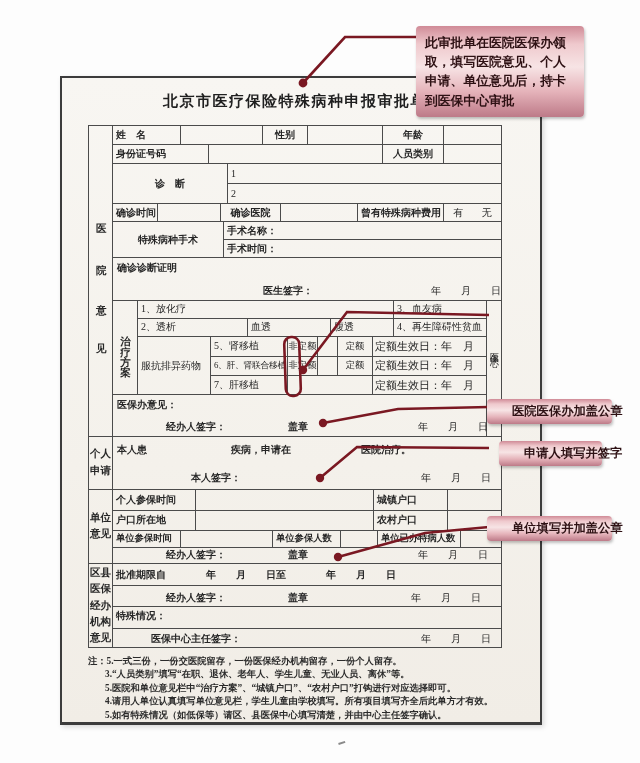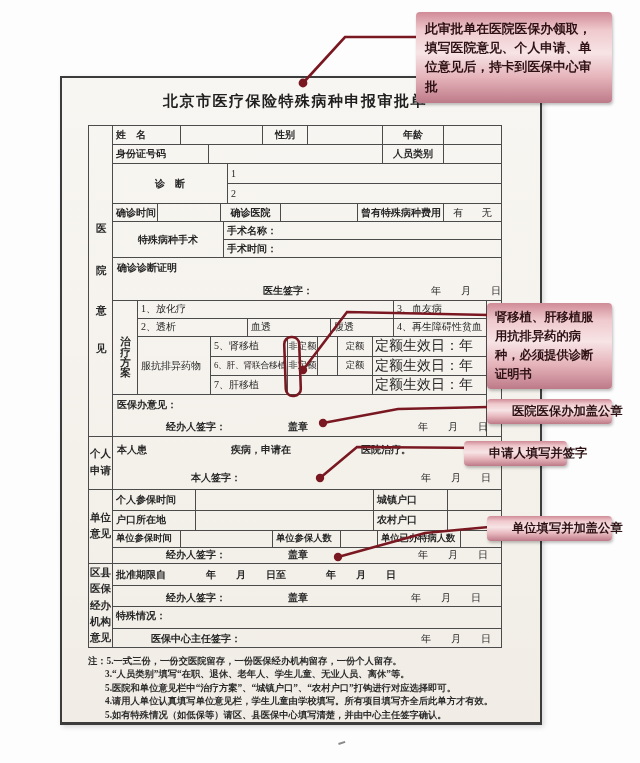--- a/index.html
+++ b/index.html
@@ -49,21 +49,21 @@
   .stack.f { flex:1; }
   .vlab { writing-mode:vertical-lr; text-orientation:upright;
           display:flex; align-items:center; justify-content:center; }
   .hos  { letter-spacing:40px; padding-top:30px; }
   .treatlab { width:25px; border-right:1px solid #4b4b4b; font-weight:bold;
               letter-spacing:10px; font-size:10.5px; flex-shrink:0; }
   .centercol { width:14px; flex-shrink:0; font-size:9px; letter-spacing:2px;
                writing-mode:vertical-lr; text-orientation:upright;
                display:flex; justify-content:flex-start; align-items:center; padding-top:44px; }
   .tiny { font-size:9.3px; }
-  .qd { justify-content:space-between; font-size:14px; padding:0 2px; }
+  .qd { justify-content:space-between; font-size:11px; padding:0 2px; }
   .two { position:relative; display:block; border-bottom:1px solid #4b4b4b; }
   .l1 { position:absolute; left:4px; top:3px; font-weight:bold; }
   .sig { position:absolute; left:0; right:0; bottom:4px; height:12px; }
   .sig span { position:absolute; white-space:nowrap; }
   .yesno { justify-content:space-around; padding:0; }
   
   .notes { position:absolute; left:26px; top:577px; width:440px;
            font-size:9.3px; font-weight:600; color:#2b2b2b; line-height:13.4px; }
   .noteline { padding-left:17px; white-space:nowrap; overflow:hidden; }
   .noteline.first { padding-left:0; }
@@ -321,19 +321,18 @@
     </g>
     <g fill="#7a1822" stroke="none">
       <circle cx="303" cy="83" r="4.4"></circle>
       <circle cx="303" cy="370" r="4.2"></circle>
       <circle cx="323" cy="423" r="4.2"></circle>
       <circle cx="320" cy="478" r="4.2"></circle>
       <circle cx="338" cy="557" r="4.2"></circle>
     </g>
   </svg>
 
-  <div class="callout big" style="left:416px;top:12px;width:196px">此审批单在医院医保办领取，填写医院意见、个人申请、单位意见后，持卡到医保中心审批</div>
-  <div class="callout" style="left:487px;top:303px;width:125px">肾移植、肝移植服用抗排异药的病种，必须提供诊断证明书</div>
+  <div class="callout big" style="left:416px;top:26px;width:168px">此审批单在医院医保办领取，填写医院意见、个人申请、单位意见后，持卡到医保中心审批</div>
   <div class="callout one" style="left:487px;top:399px;width:125px">医院医保办加盖公章</div>
-  <div class="callout one" style="left:464px;top:441px;width:103px">申请人填写并签字</div>
+  <div class="callout one" style="left:499px;top:441px;width:103px">申请人填写并签字</div>
   <div class="callout one" style="left:487px;top:516px;width:125px">单位填写并加盖公章</div>
 
 </div>
 
 </body></html>

